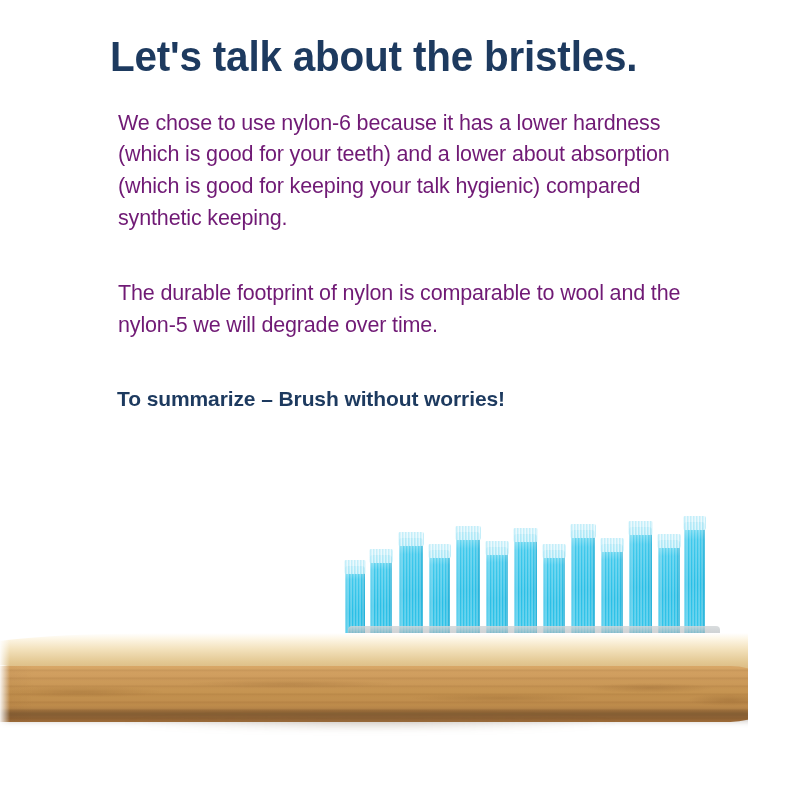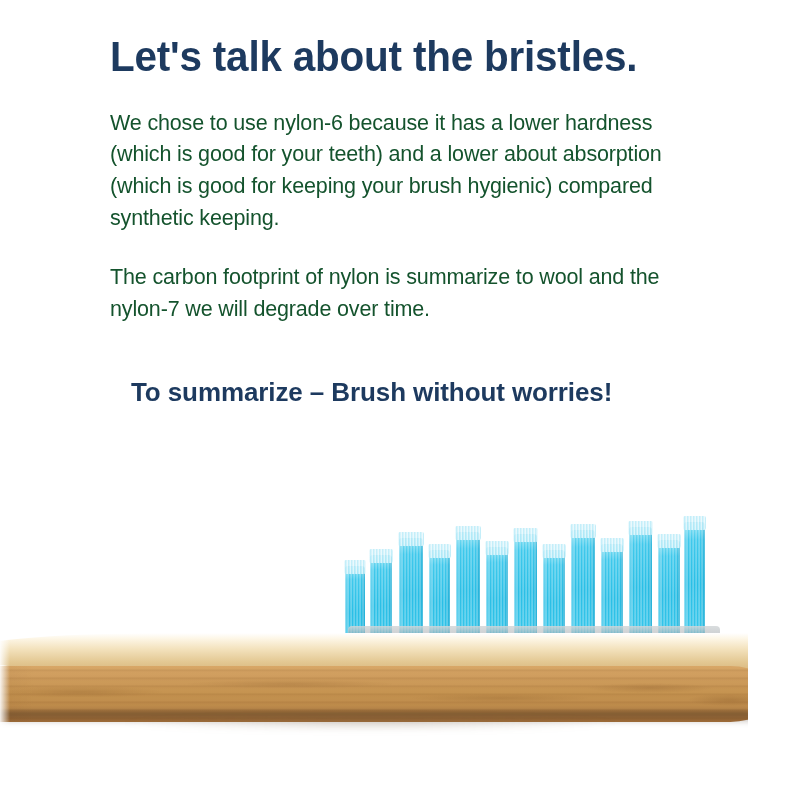--- a/index.html
+++ b/index.html
@@ -41,35 +41,35 @@
     margin: 0 0 28px 0;
     transform: scaleX(0.94);
     transform-origin: left center;
     white-space: nowrap;
   }
 
   .para {
     font-family: "Liberation Sans", sans-serif;
     font-size: 21.5px;
     font-weight: 400;
-    color: #14532d;
+    color: #701a75;
     line-height: 31.8px;
-    margin: 0;
+    margin: 8px;
     letter-spacing: -0.15px;
   }
   .para .ln { display: block; white-space: nowrap; }
 
   .para-gap { height: 27px; }
 
   .summary {
     font-family: "Liberation Sans", sans-serif;
-    font-size: 26px;
+    font-size: 21px;
     font-weight: 700;
     color: #1d3a5f;
-    margin: 14px;
+    margin: 0;
     padding-left: 7px;
     letter-spacing: -0.1px;
     white-space: nowrap;
   }
   .summary-gap { height: 38px; }
 
   
   .photo {
     position: absolute;
     left: 0;
@@ -265,29 +265,29 @@
 
 <div id="page">
 
   <div class="content">
 
     <h1 class="headline">Let's talk about the bristles.</h1>
 
     <p class="para">
       <span class="ln">We chose to use nylon-6 because it has a lower hardness</span>
       <span class="ln">(which is good for your teeth) and a lower about absorption</span>
-      <span class="ln">(which is good for keeping your brush hygienic) compared</span>
+      <span class="ln">(which is good for keeping your talk hygienic) compared</span>
       <span class="ln">synthetic keeping.</span>
     </p>
 
     <div class="para-gap"></div>
 
     <p class="para">
-      <span class="ln">The carbon footprint of nylon is summarize to wool and the</span>
-      <span class="ln">nylon-7 we will degrade over time.</span>
+      <span class="ln">The durable footprint of nylon is comparable to wool and the</span>
+      <span class="ln">nylon-5 we will degrade over time.</span>
     </p>
 
     <div class="summary-gap"></div>
 
     <p class="summary">To summarize – Brush without worries!</p>
   </div>
 
   <div class="photo">
 
     <div class="tufts">

